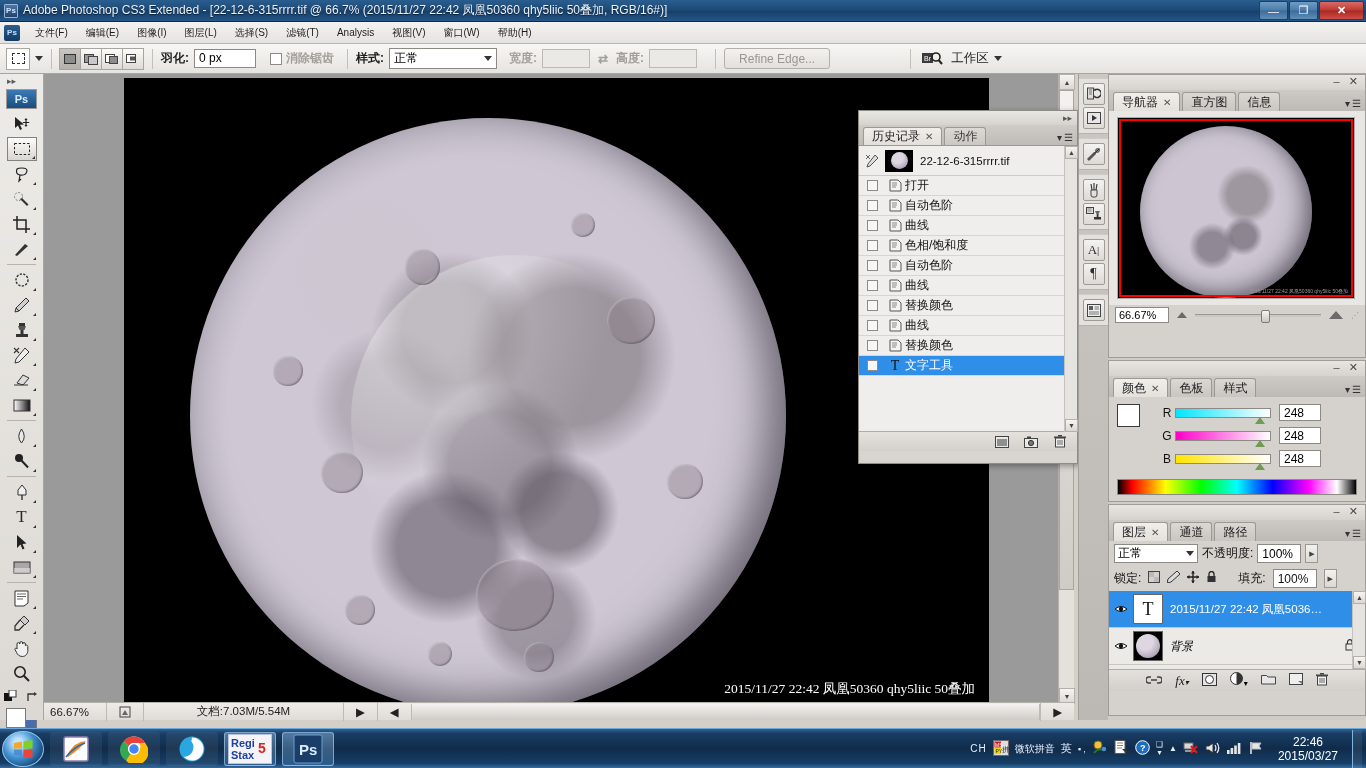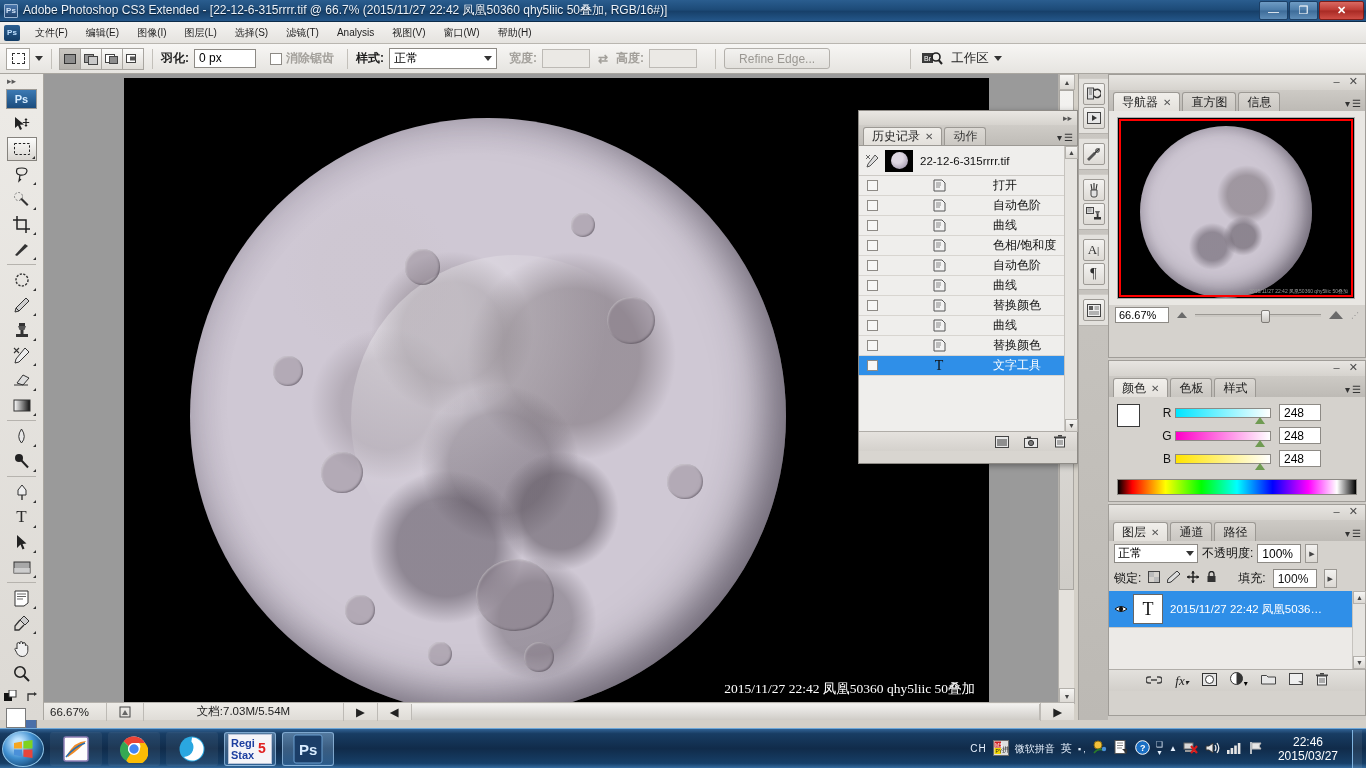--- a/index.html
+++ b/index.html
@@ -206,21 +206,21 @@
   .hist-src .brushcol{width:26px;display:flex;align-items:center;justify-content:center;}
   .hist-thumb{
     width:28px;height:22px;background:#000;margin-right:7px;
     display:flex;align-items:center;justify-content:center;
   }
   .hist-thumb .m{width:17px;height:17px;border-radius:50%;
     background:radial-gradient(circle at 38% 34%, #ded7e2 0 35%, #b3aabc 70%, #6e6678 100%);}
   .hist-src .nm{font-size:11.5px;color:#111;}
   .hist-row{
     height:20px;display:flex;align-items:center;border-bottom:1px solid #d8d5d0;
-    font-size:12px;color:#111;gap:44px;
+    font-size:12px;color:#111;
   }
   .hist-row .chk{width:26px;display:flex;align-items:center;justify-content:center;}
   .hist-row .chkbox{width:11px;height:11px;border:1px solid #8e8b86;background:#f7f7f6;}
   .hist-row .ic{width:20px;display:flex;align-items:center;justify-content:center;}
   .hist-row.sel{background:#2f8fe8;color:#fff;}
   .hist-scroll{position:absolute;right:0;top:0;width:13px;height:286px;background:#e6e4e0;border-left:1px solid #c6c3be;}
   .pal-foot{height:20px;background:linear-gradient(to bottom,#e5e2de,#d4d1cc);border-top:1px solid #b0ada8;
     display:flex;align-items:center;justify-content:flex-end;gap:14px;padding-right:10px;}
   .foot-ic{width:15px;height:14px;display:flex;align-items:center;justify-content:center;color:#2c2c2c;font-size:11px;}
 
@@ -1026,20 +1026,38 @@
       <div class="layer-row sel">
         <div class="eye">
           <svg width="14" height="10" viewBox="0 0 14 10">
               <path d="M1 5 Q7 0 13 5 Q7 10 1 5 Z" fill="#fff" stroke="#111"></path>
               <circle cx="7" cy="5" r="2.2" fill="#111"></circle>
             </svg>
         </div>
         <div class="lthumb" style="font-family:'Liberation Serif',serif;font-size:18px;color:#111;">T</div>
         <span class="lname">2015/11/27 22:42  凤凰5036…</span>
       </div>
+      <div class="layer-row">
+        <div class="eye">
+          <svg width="14" height="10" viewBox="0 0 14 10">
+              <path d="M1 5 Q7 0 13 5 Q7 10 1 5 Z" fill="#fff" stroke="#111"></path>
+              <circle cx="7" cy="5" r="2.2" fill="#111"></circle>
+            </svg>
+        </div>
+        <div class="lthumb moon">
+            <div class="m"></div>
+          </div>
+        <span class="lname" style="font-style:italic;">背景</span>
+        <span style="margin-left:auto;margin-right:10px;">
+          <svg width="10" height="12" viewBox="0 0 10 12">
+              <path d="M2.5 5 V3 a2.3 2.3 0 0 1 4.6 0 V5" fill="none" stroke="#333" stroke-width="1.2"></path>
+              <rect x="1" y="5" width="8" height="6" fill="none" stroke="#333"></rect>
+            </svg>
+        </span>
+      </div>
       <div style="position:absolute;right:0;top:0;width:13px;height:78px;background:#e6e4e0;border-left:1px solid #c6c3be;">
         <div class="sb-arrow" style="width:13px;height:13px;">▲</div>
         <div class="sb-arrow" style="width:13px;height:13px;position:absolute;bottom:0;">▼</div>
       </div>
     </div>
 
     <div class="layers-foot">
       <span>
         <svg width="16" height="10" viewBox="0 0 16 10">
             <path d="M5 2 H3 a3 3 0 0 0 0 6 h2 M11 2 h2 a3 3 0 0 1 0 6 h-2 M5 5 h6" fill="none" stroke="#444" stroke-width="1.4"></path>

